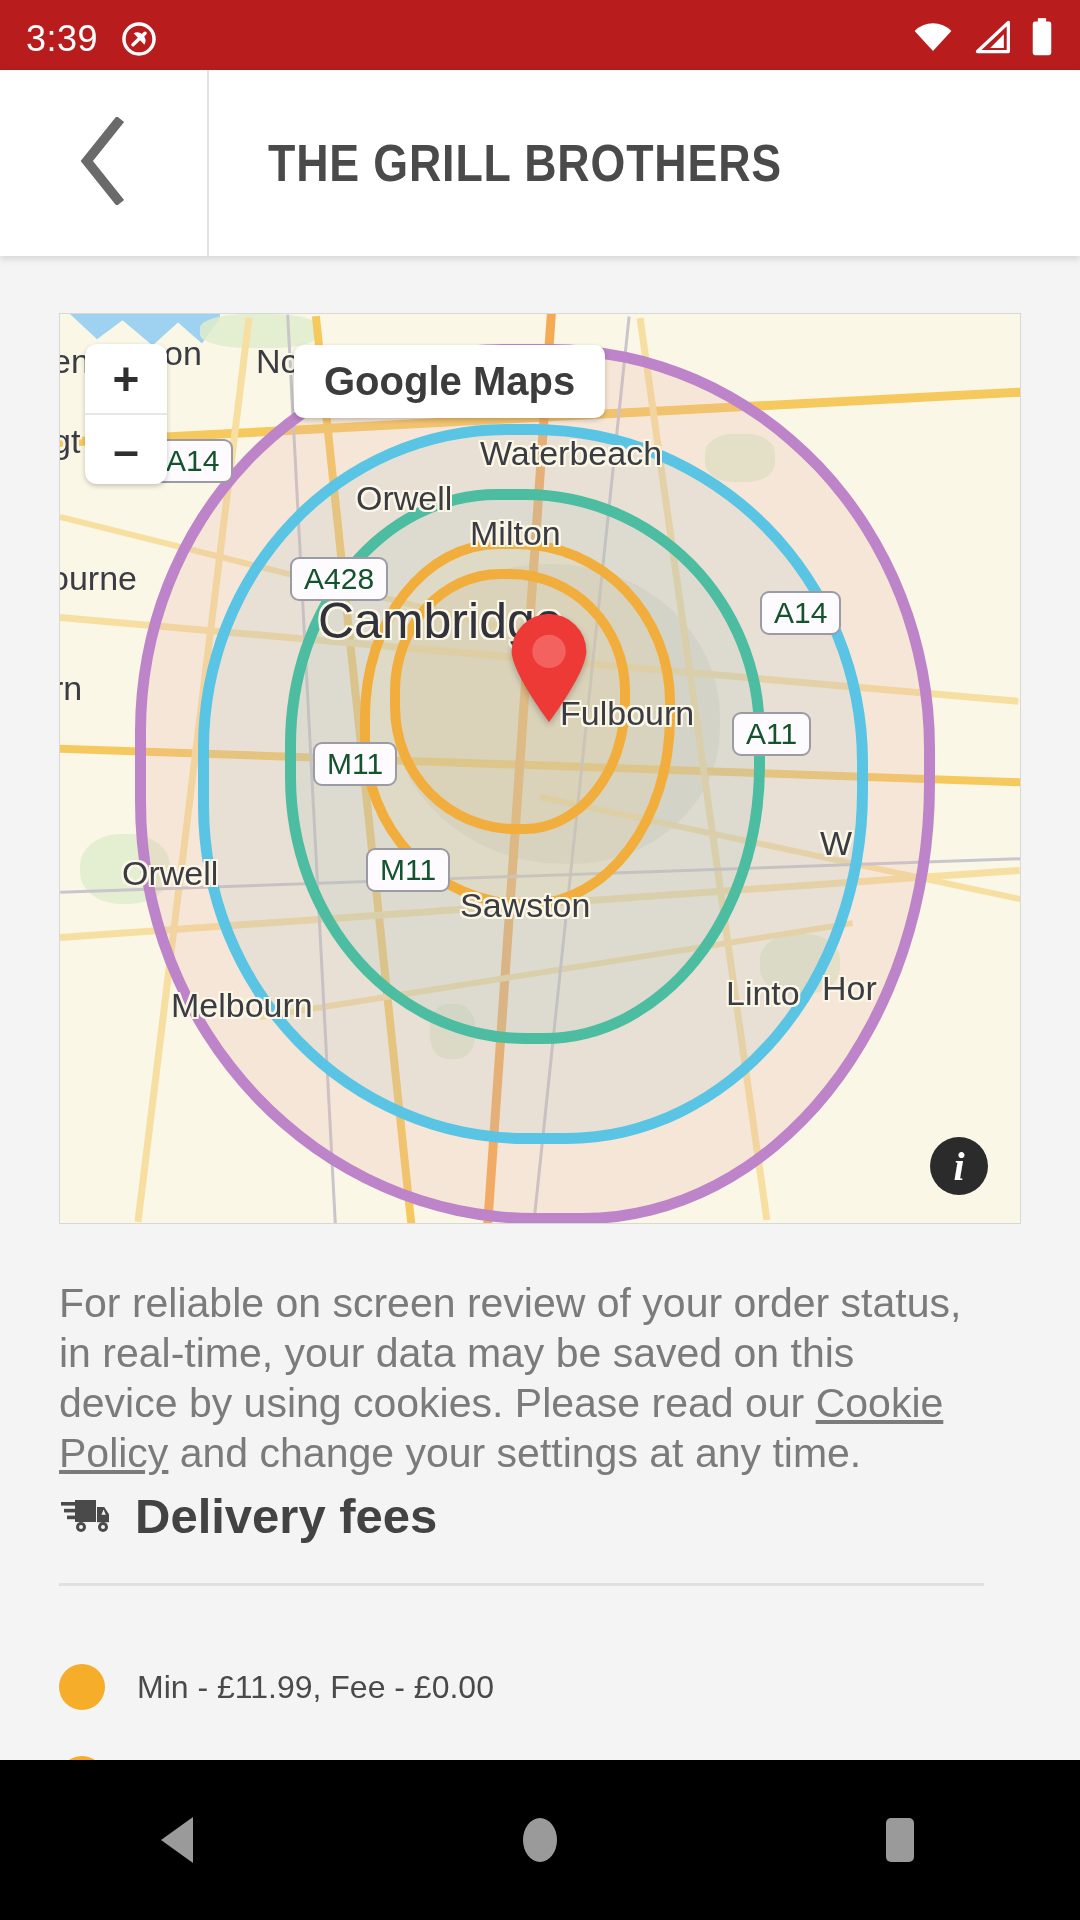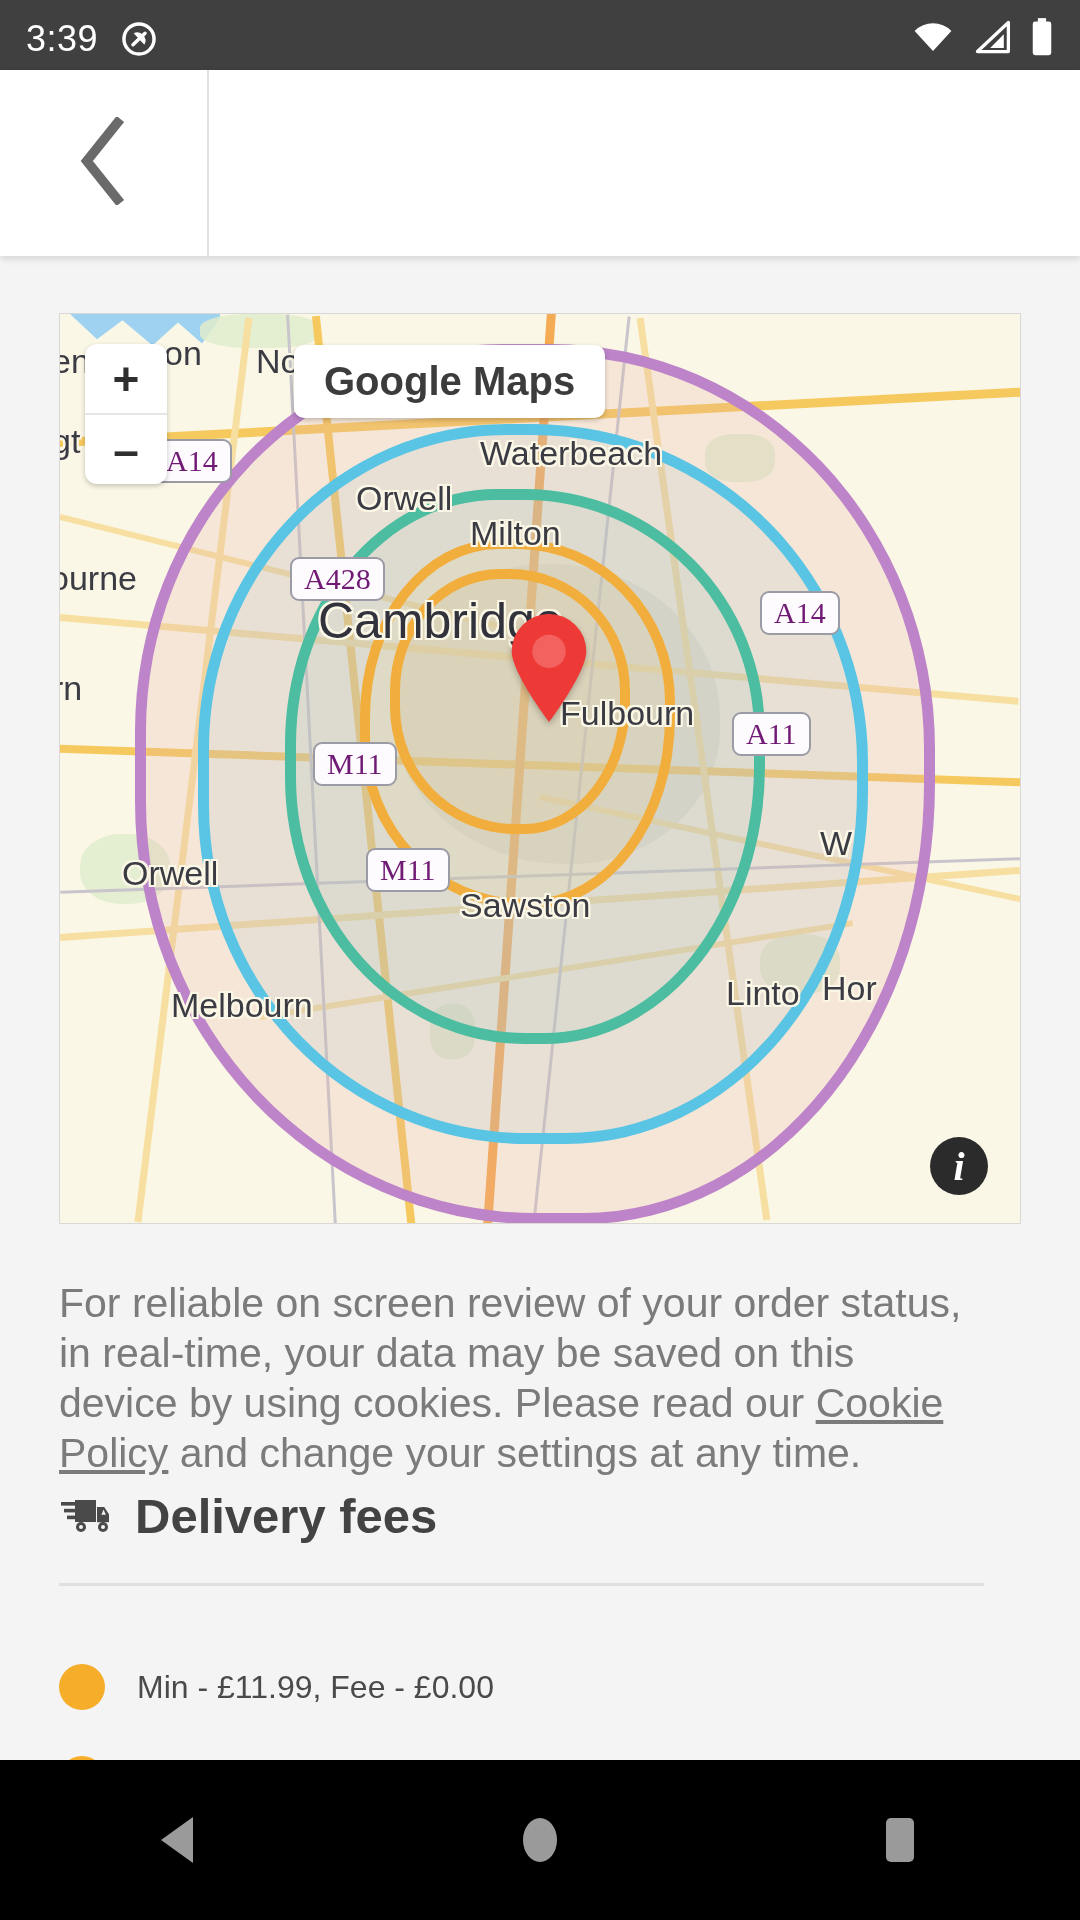--- a/index.html
+++ b/index.html
@@ -6,21 +6,21 @@
   html,body { width:1080px; height:1920px; }
   body {
     font-family:"Liberation Sans", sans-serif;
     background:#f4f4f4;
     overflow:hidden;
   }
 
   
   .status-bar{
     position:absolute; top:0; left:0; width:1080px; height:78px;
-    background:#404040; display:flex; align-items:center;
+    background:#b91c1c; display:flex; align-items:center;
     padding:0 26px; color:#fff;
   }
   .status-time{ font-size:36px; letter-spacing:0.5px; }
   .status-dnd{ margin-left:22px; display:flex; align-items:center; }
   .status-right{ margin-left:auto; display:flex; align-items:center; gap:18px; }
 
   
   .header{
     position:absolute; top:70px; left:0; width:1080px; height:186px;
     background:#ffffff;
@@ -100,21 +100,21 @@
   .map-label{
     position:absolute; color:#3b3b44; font-size:34px;
     white-space:nowrap; text-shadow:
       -2px 0 #fbf7e6, 2px 0 #fbf7e6, 0 -2px #fbf7e6, 0 2px #fbf7e6,
       -2px -2px #fbf7e6, 2px 2px #fbf7e6, 2px -2px #fbf7e6, -2px 2px #fbf7e6;
   }
   .map-label.big{ font-size:50px; color:#32323c; }
 
   .shield{
     position:absolute; background:#fdfbfd; border:2px solid #9b9ba6;
-    border-radius:9px; padding:3px 12px; font-size:30px; color:#701a75;font-family:Liberation Serif, serif;
+    border-radius:9px; padding:3px 12px; font-size:30px; color:#14532d;
   }
 
   .marker{
     position:absolute; left:447px; top:300px; width:84px; height:110px;
     filter:drop-shadow(0 3px 3px rgba(0,0,0,0.25));
   }
 
   
   .zoom-ctl{
     position:absolute; left:25px; top:30px; width:82px; height:140px;
@@ -221,20 +221,23 @@
   </span>
 </div>
 
 <div class="header">
   <div class="header-back">
     <span>
       <svg width="58" height="88" viewBox="0 0 30 46">
         <path d="M22 3 L6 23 L22 43" fill="none" stroke="#6a6a6a" stroke-width="5" stroke-linecap="square" stroke-linejoin="miter"></path>
       </svg>
     </span>
+  </div>
+  <div class="header-title-wrap">
+    <div class="header-title">THE GRILL BROTHERS</div>
   </div>
 </div>
 
 <div class="content">
 
   <div class="map-card">
     <div class="map-canvas">
       <div class="land"></div>
 
       <div class="water" style="left:10px;top:0;width:150px;height:42px;clip-path:polygon(0 0,18% 60%,35% 15%,55% 75%,72% 20%,88% 70%,100% 10%,100% 0);"></div>

